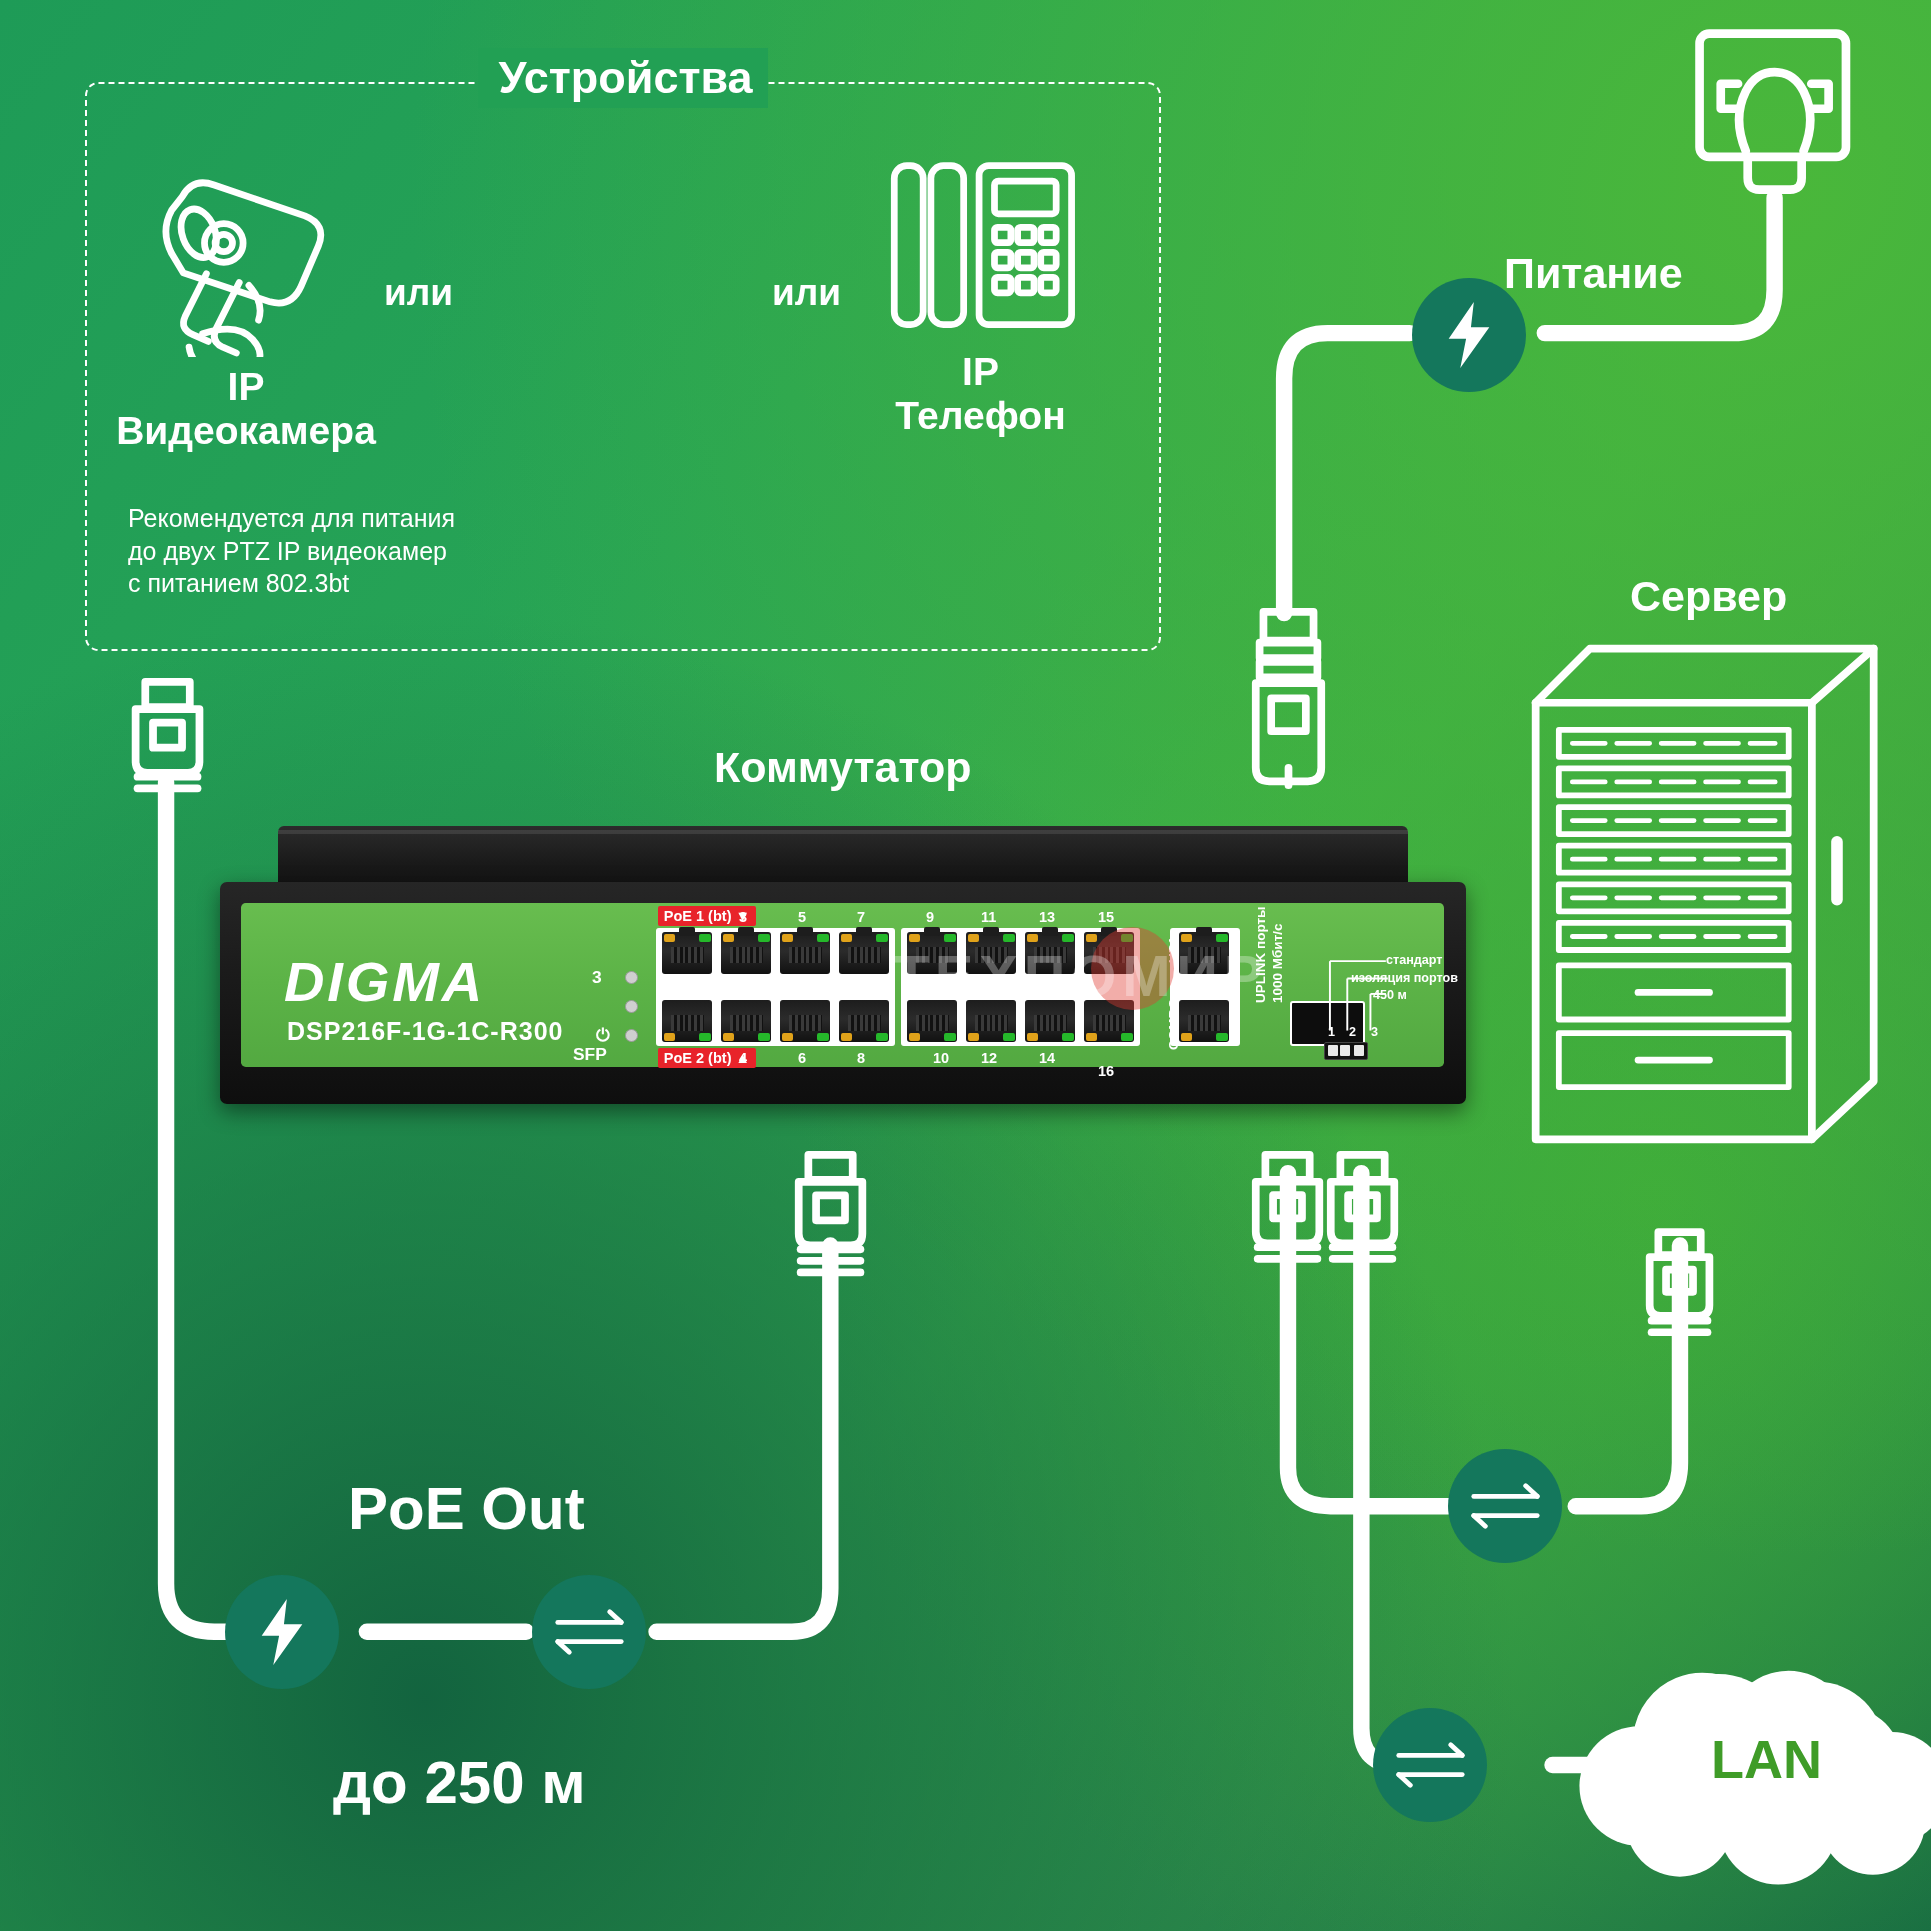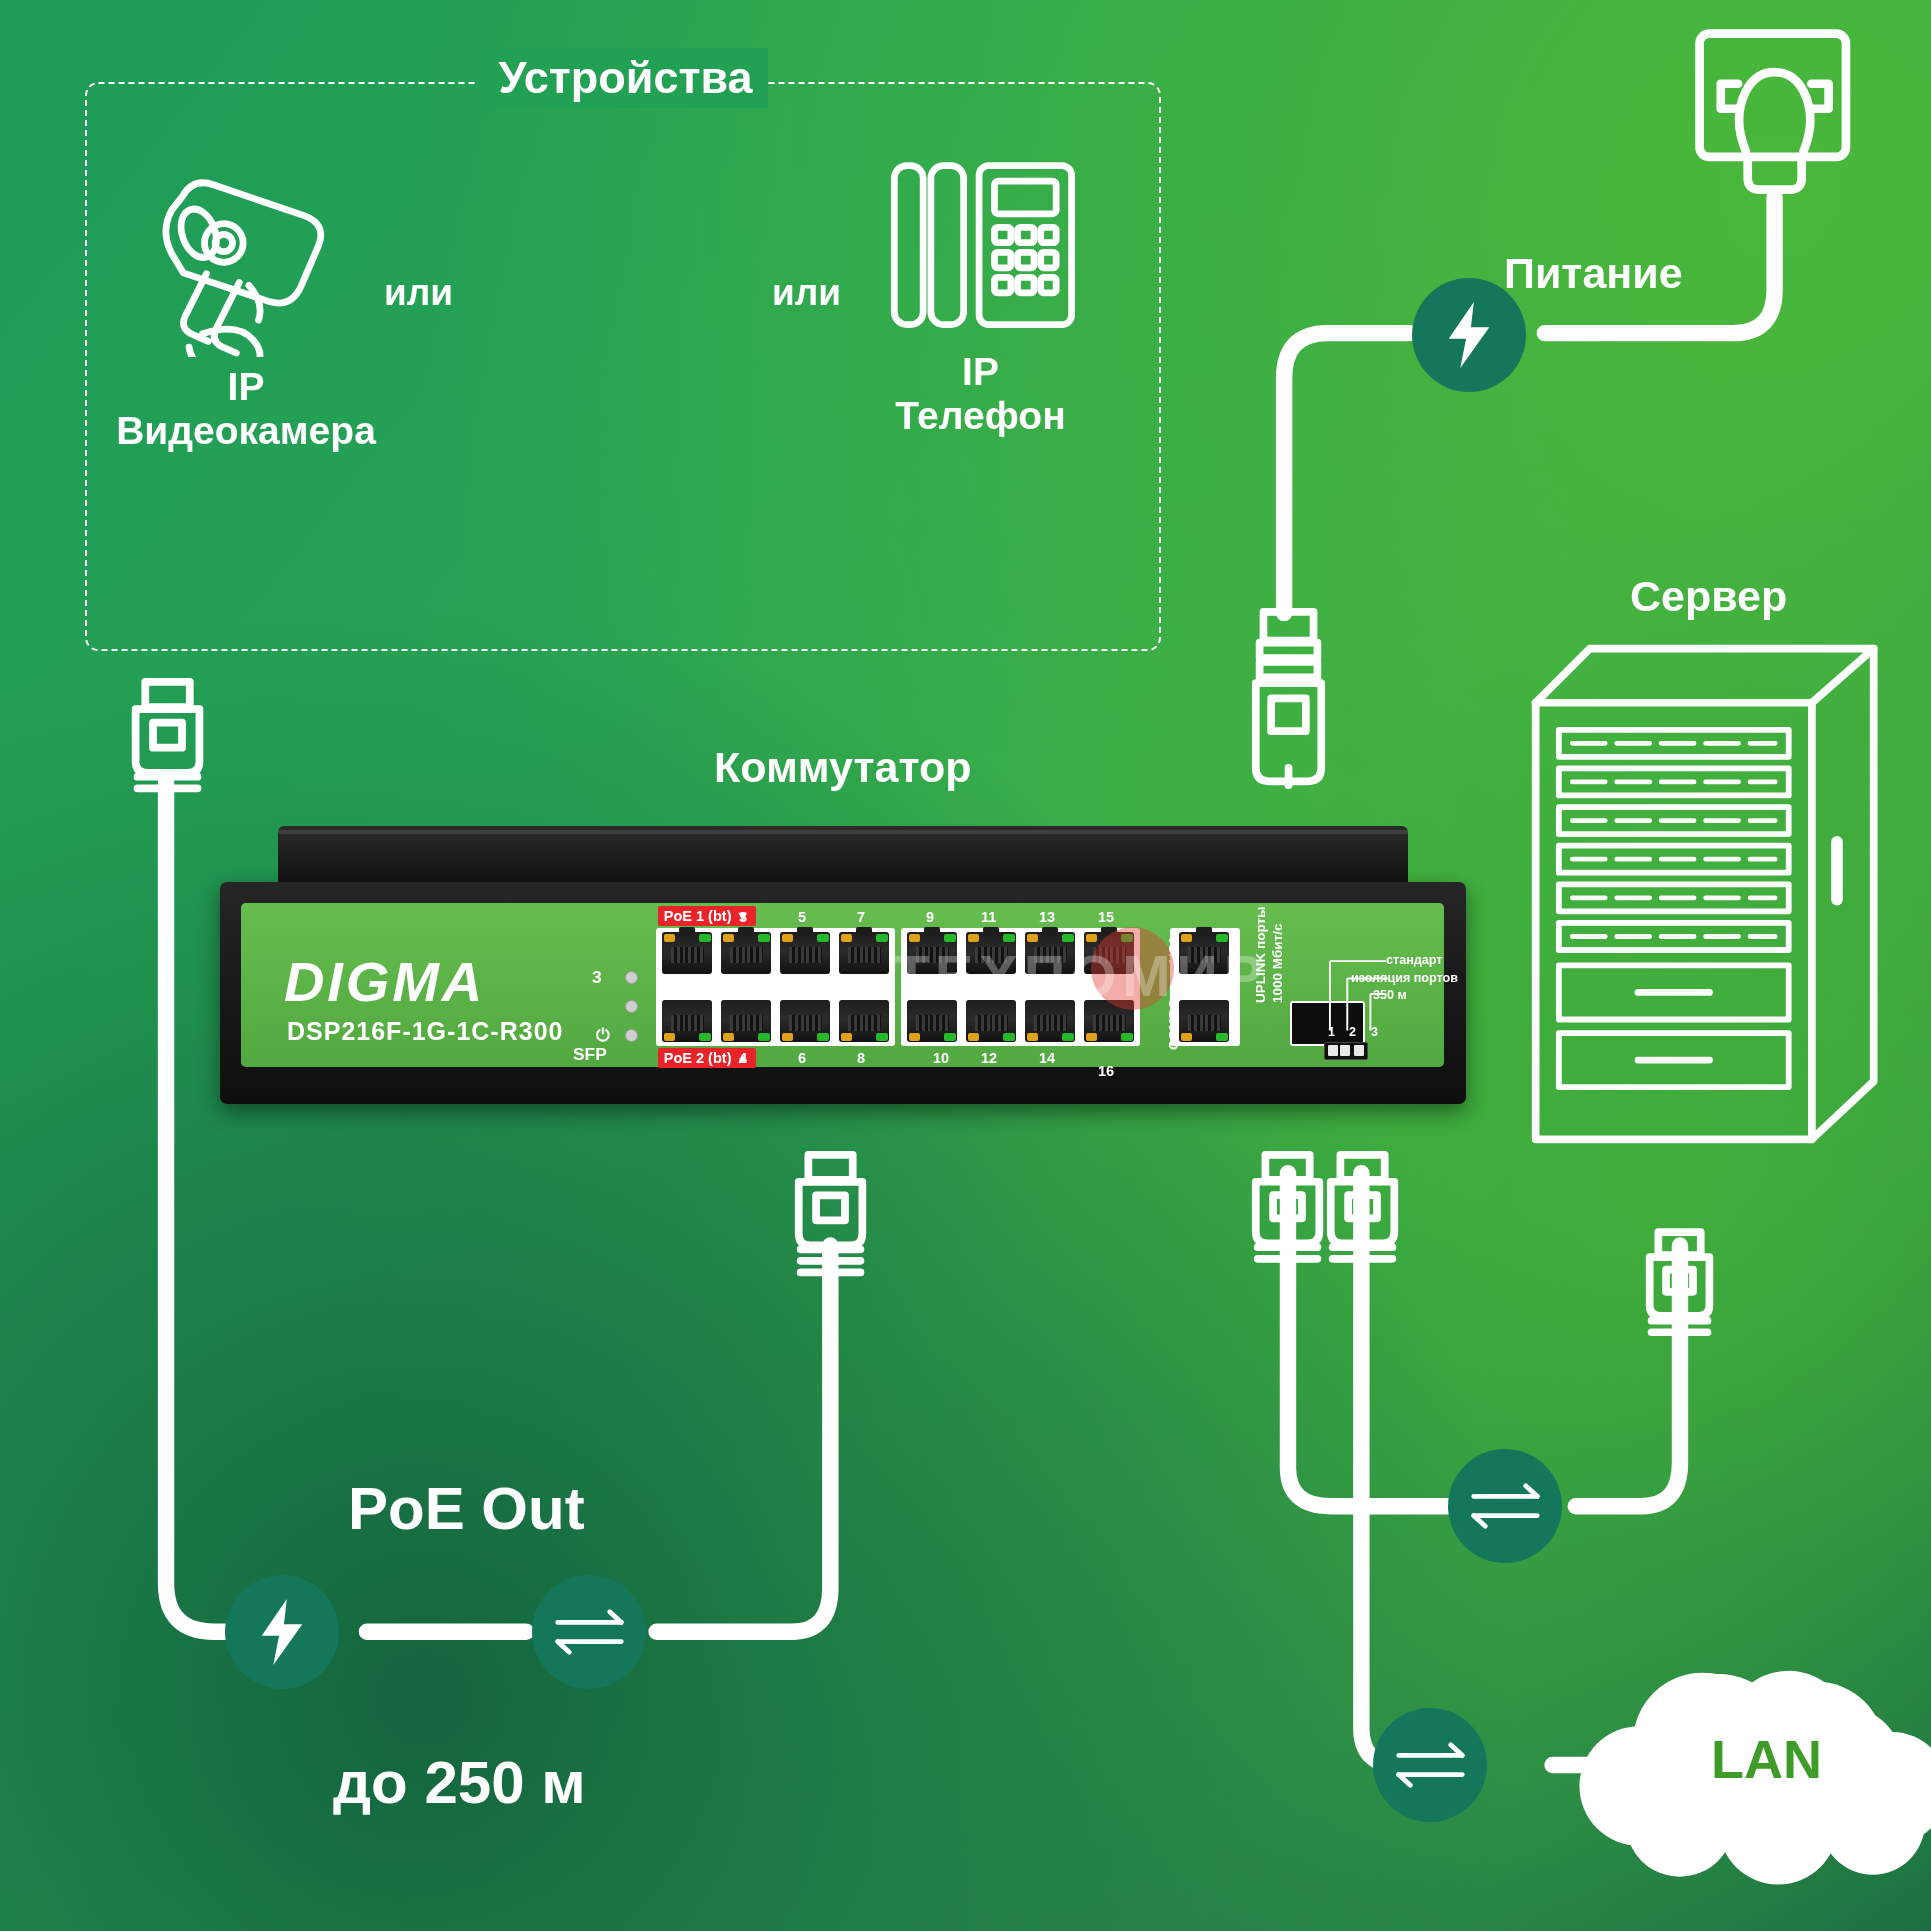--- a/index.html
+++ b/index.html
@@ -170,20 +170,25 @@
         <path d="M108 133 l-24 48 q-6 13 7 19 l14 6"></path>
         <path d="M74 124 l-22 44 q-6 13 8 19 l16 7"></path>
         <path d="M70 186 q36 -12 52 6 q16 18 -2 32 q-20 15 -44 2 q-18 -10 -20 -26"></path>
         <path d="M118 136 q16 18 10 36"></path>
       </g>
     </svg>
     <div class="dev-label" style="margin-top:3.9px;">IP</div>
     <div class="dev-label">Видеокамера</div>
   </div>
 
+  <div id="cam-note">
+    <div>Рекомендуется для питания</div>
+    <div>до двух PTZ IP видеокамер</div>
+    <div>с питанием 802.3bt</div>
+  </div>
 
   <div class="or-word" style="left:384px;top:272px;">или</div>
 
 
   <div class="or-word" style="left:772px;top:272px;">или</div>
 
   <div class="dev-col" style="left:850px;top:154px;width:261px;">
     <svg width="212" height="188" viewBox="0 0 220 195">
       <g fill="none" stroke="#ffffff" stroke-width="7" stroke-linejoin="round" stroke-linecap="round">
         <rect x="20" y="12" width="30" height="165" rx="13"></rect>
@@ -406,21 +411,21 @@
             <path d="M6 24 L6 96"></path>
             <path d="M6 24 L64 24"></path>
             <path d="M24 42 L24 96"></path>
             <path d="M24 42 L66 42"></path>
             <path d="M48 58 L48 96"></path>
             <path d="M48 58 L64 58"></path>
           </g>
         </svg>
         <div class="smalllbl" style="left:1145px;top:50px;">стандарт</div>
         <div class="smalllbl" style="left:1110px;top:68px;">изоляция портов</div>
-        <div class="smalllbl" style="left:1132px;top:85px;">350 м</div>
+        <div class="smalllbl" style="left:1132px;top:85px;">450 м</div>
 
         <div class="smalllbl" style="left:1087px;top:122px;">1</div>
         <div class="smalllbl" style="left:1108px;top:122px;">2</div>
         <div class="smalllbl" style="left:1130px;top:122px;">3</div>
         <div id="dip" style="left:1083px;top:139px;">
           <span style="left:2.9px;"></span>
             <span style="left:15.4px;"></span>
             <span style="left:29px;"></span>
         </div>
 

